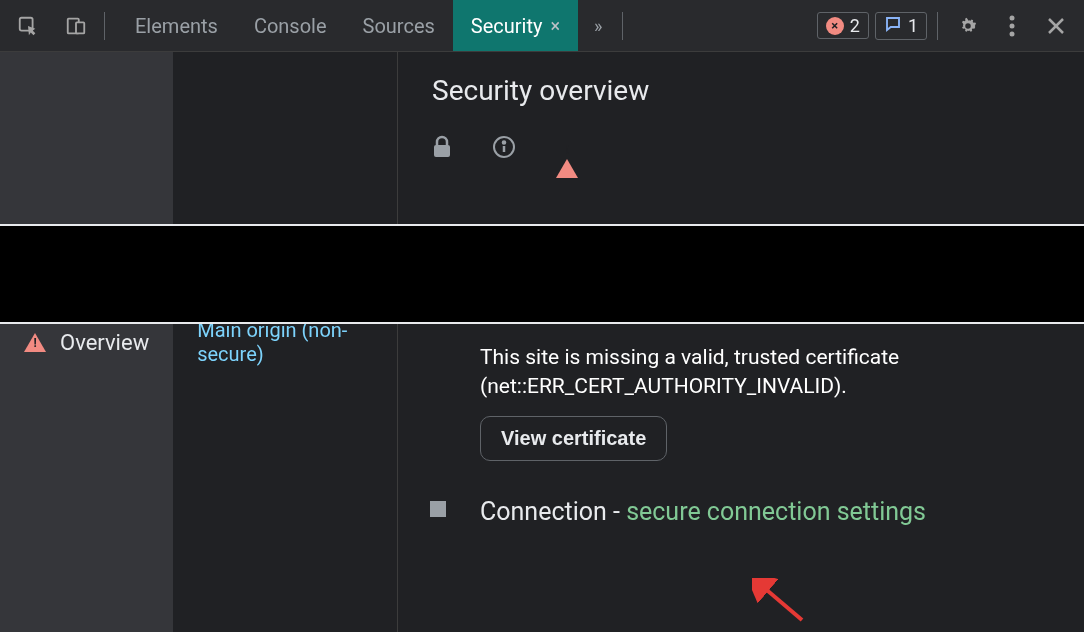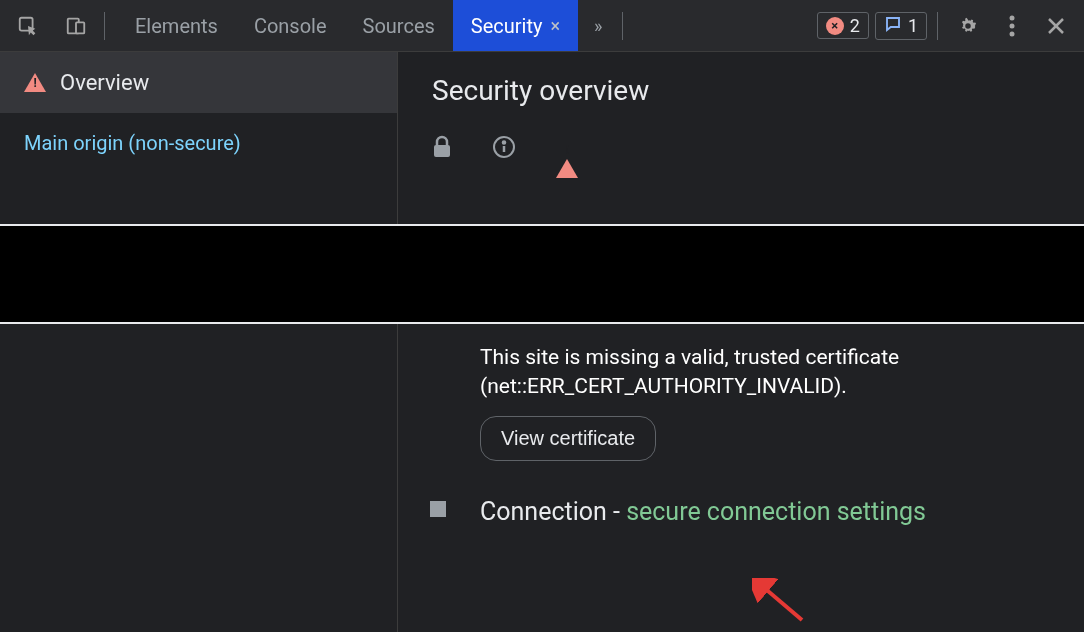--- a/index.html
+++ b/index.html
@@ -52,21 +52,21 @@
   display: flex;
   align-items: center;
   padding: 0 18px;
   font-size: 20px;
   color: #9aa0a6;
   cursor: pointer;
   position: relative;
 }
 .tab.active {
   color: #fff;
-  background: #1d4ed8;
+  background: #0f766e;
   align-items: center;
 }
 .tab.active .close {
   margin-left: 8px;
   font-size: 18px;
   color: #bdc1c6;
 }
 .more-tabs {
   display:flex; align-items:center; justify-content:center;
   width: 40px; color:#9aa0a6; cursor:pointer; font-size:18px;
@@ -104,21 +104,21 @@
   flex: 1;
   min-height: 0;
 }
 
 
 .sidebar {
   width: 398px;
   background: #202124;
   border-right: 1px solid #3c3c3c;
   display: flex;
-  flex-direction: column;
+  flex-direction: row;
 }
 .sidebar-item {
   display: flex;
   align-items: center;
   gap: 14px;
   padding: 18px 24px;
   font-size: 22px;
   color: #e8eaed;
   cursor: pointer;
 }
@@ -215,23 +215,23 @@
   color: #e8eaed;
 }
 .detail-heading .green {
   color: #81c995;
 }
 .btn {
   display: inline-block;
   margin-top: 14px;
   padding: 10px 20px;
   border: 1px solid #5f6368;
-  border-radius: 16px;
+  border-radius: 10px;
   font-size: 20px;
-  font-weight: 400;
+  font-weight: 700;
   color: #e8eaed;
   background: transparent;
   cursor: pointer;
 }
 
 
 .annotation-arrow {
   position: absolute;
   left: 752px;
   top: 578px;

